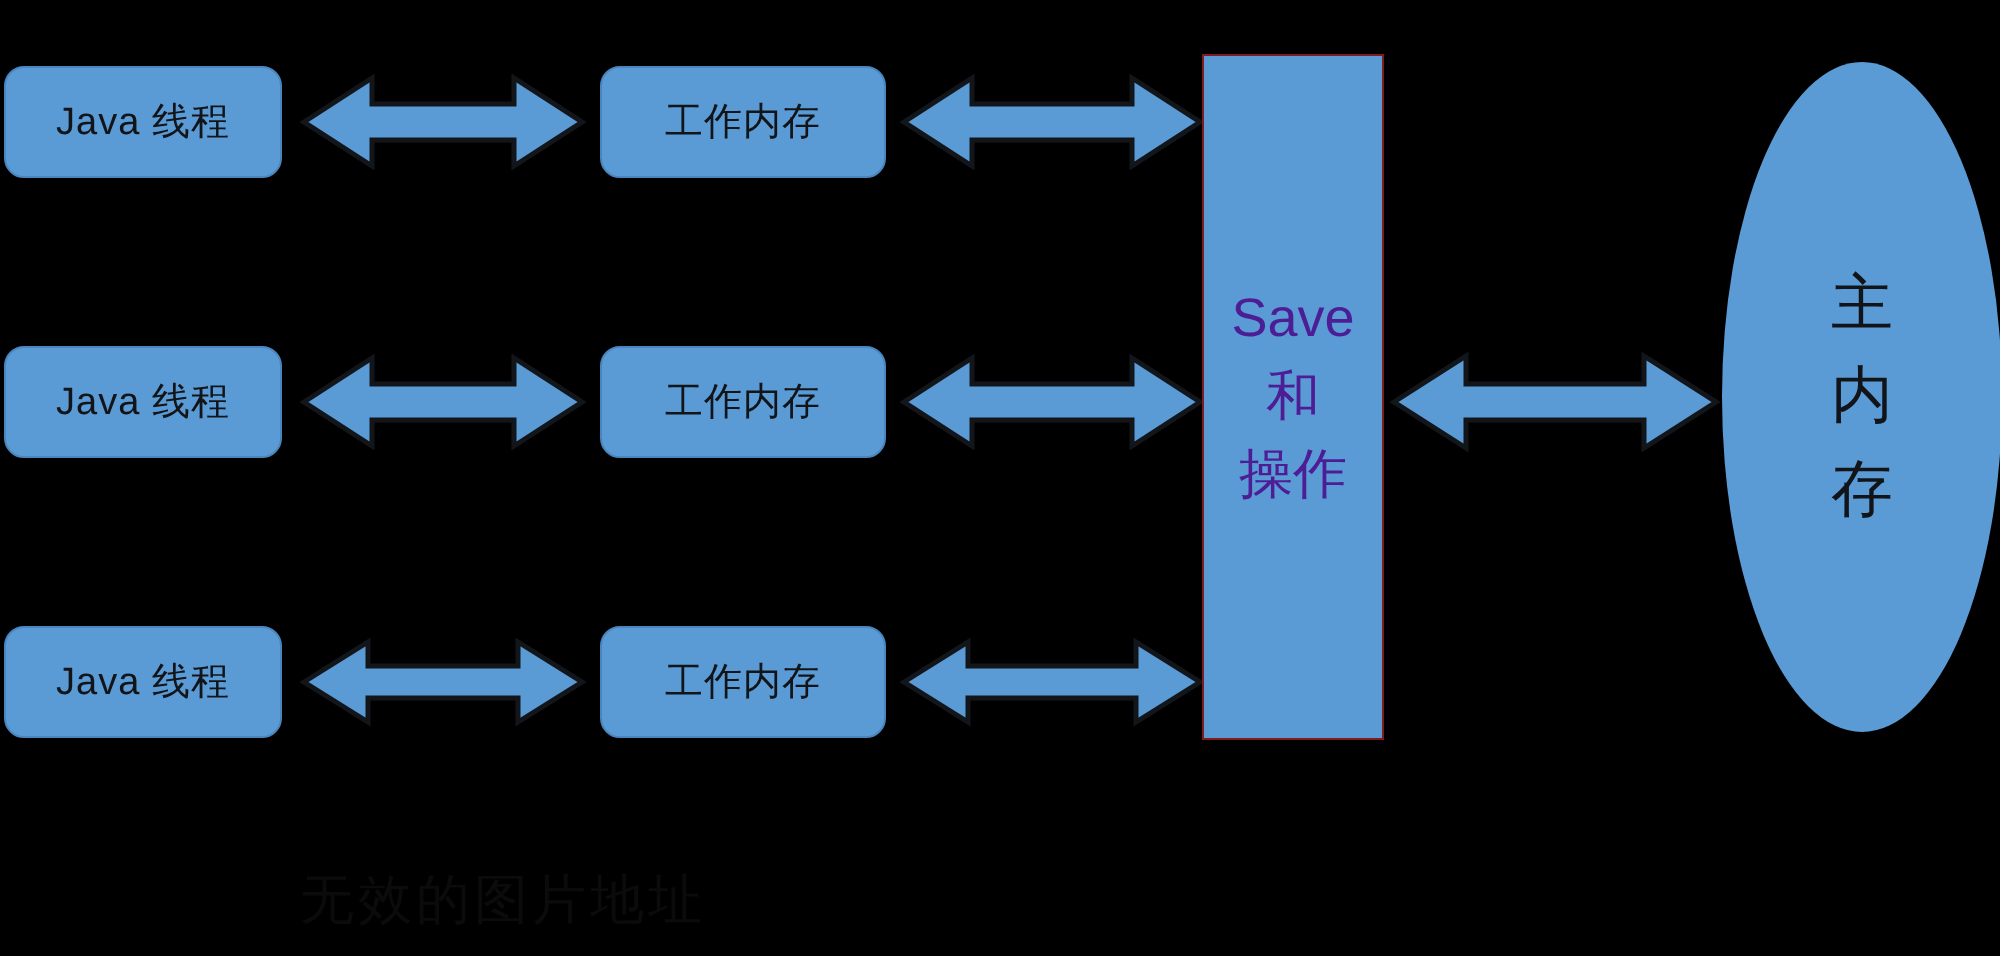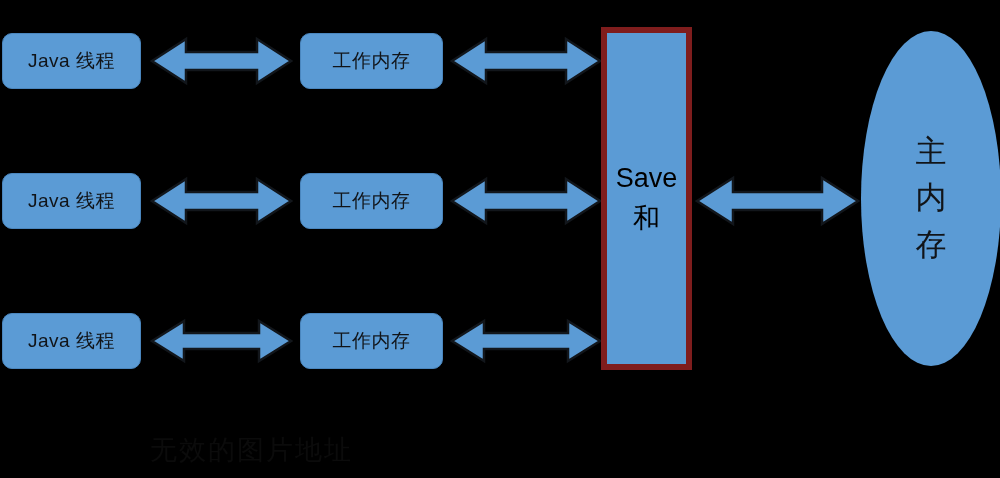--- a/index.html
+++ b/index.html
@@ -32,27 +32,27 @@
     font-size: 19px;
     letter-spacing: 0.5px;
     white-space: nowrap;
     box-sizing: border-box;
   }
 
   
   .center-col {
     position: absolute;
     background: #5B9BD5;
-    border: 6px solid #7f1d1d;
+    border: 1px solid #7f1d1d;
     box-sizing: border-box;
     display: flex;
     flex-direction: column;
     align-items: center;
     justify-content: center;
-    color: #000000;
+    color: #4c1d95;
     font-size: 27px;
     line-height: 1.45;
   }
   .center-col span { display: block; text-align: center; }
 
   
   .ellipse {
     position: absolute;
     background: #5B9BD5;
     border-radius: 50%;
@@ -143,20 +143,21 @@
 
   <div class="arrow" style="left:450px; top:290px; width:152px; height:48px;">
     <svg viewBox="0 0 152 48" preserveAspectRatio="none">
       <polygon points="2,24 34,4 34,16 118,16 118,4 150,24 118,44 118,32 34,32 34,44" fill="#5B9BD5" stroke="#12161b" stroke-width="2.5" stroke-linejoin="miter"></polygon>
     </svg>
   </div>
 
   <div class="center-col" style="left:601px; top:0px; width:91px; height:343px;">
     <span>Save</span>
     <span>和</span>
+    <span>操作</span>
   </div>
 
   <div class="arrow" style="left:695px; top:146px; width:165px; height:56px;">
     <svg viewBox="0 0 165 56" preserveAspectRatio="none">
       <polygon points="2,28 38,5 38,19 127,19 127,5 163,28 127,51 127,37 38,37 38,51" fill="#5B9BD5" stroke="#12161b" stroke-width="2.5" stroke-linejoin="miter"></polygon>
     </svg>
   </div>
 
   <div class="ellipse" style="left:861px; top:4px; width:140px; height:335px;">
     <span>主</span>

